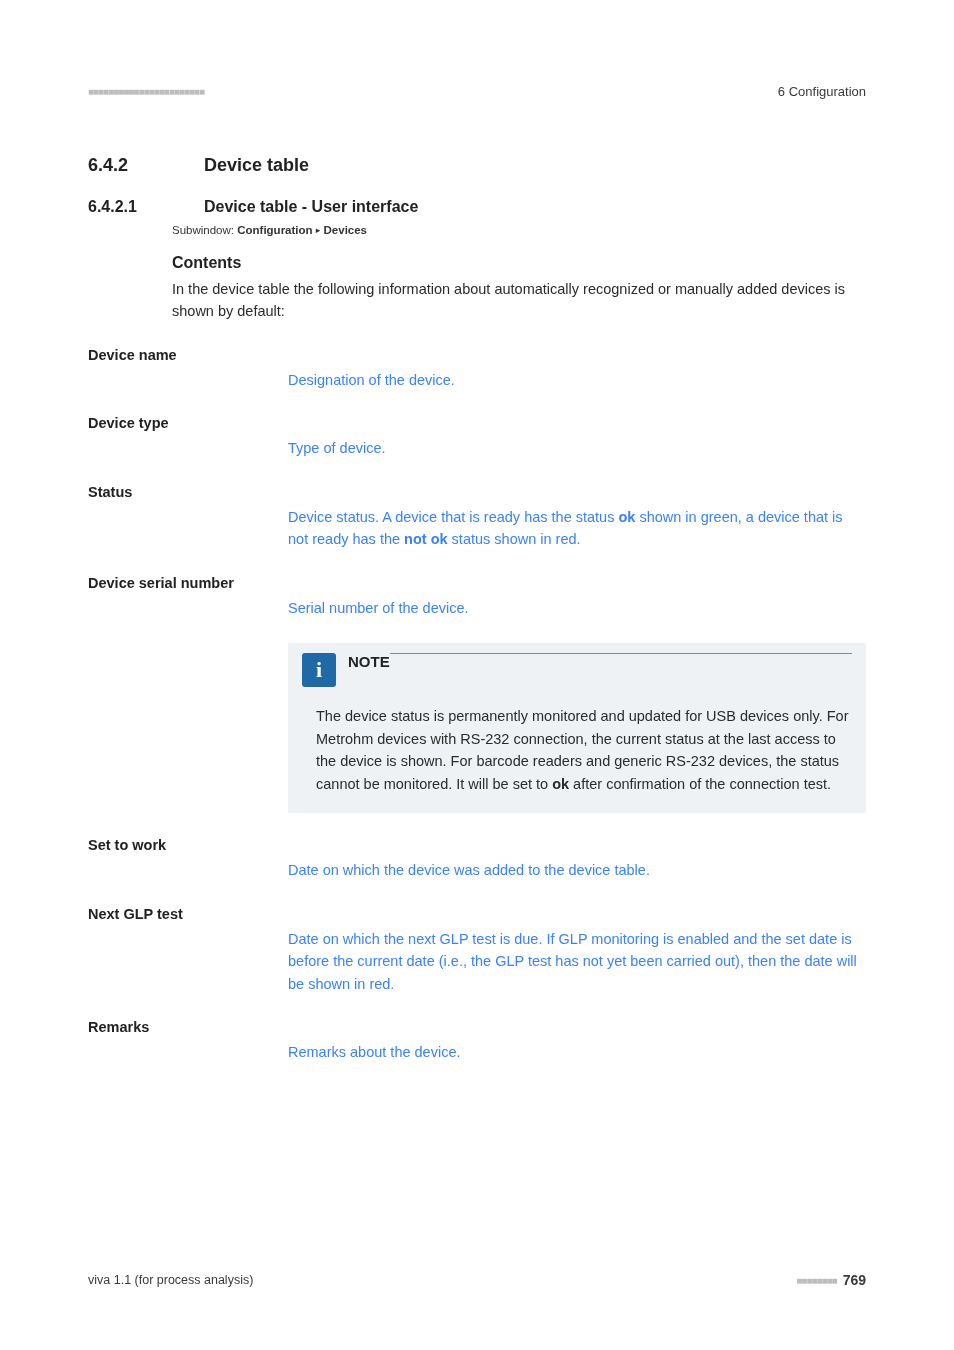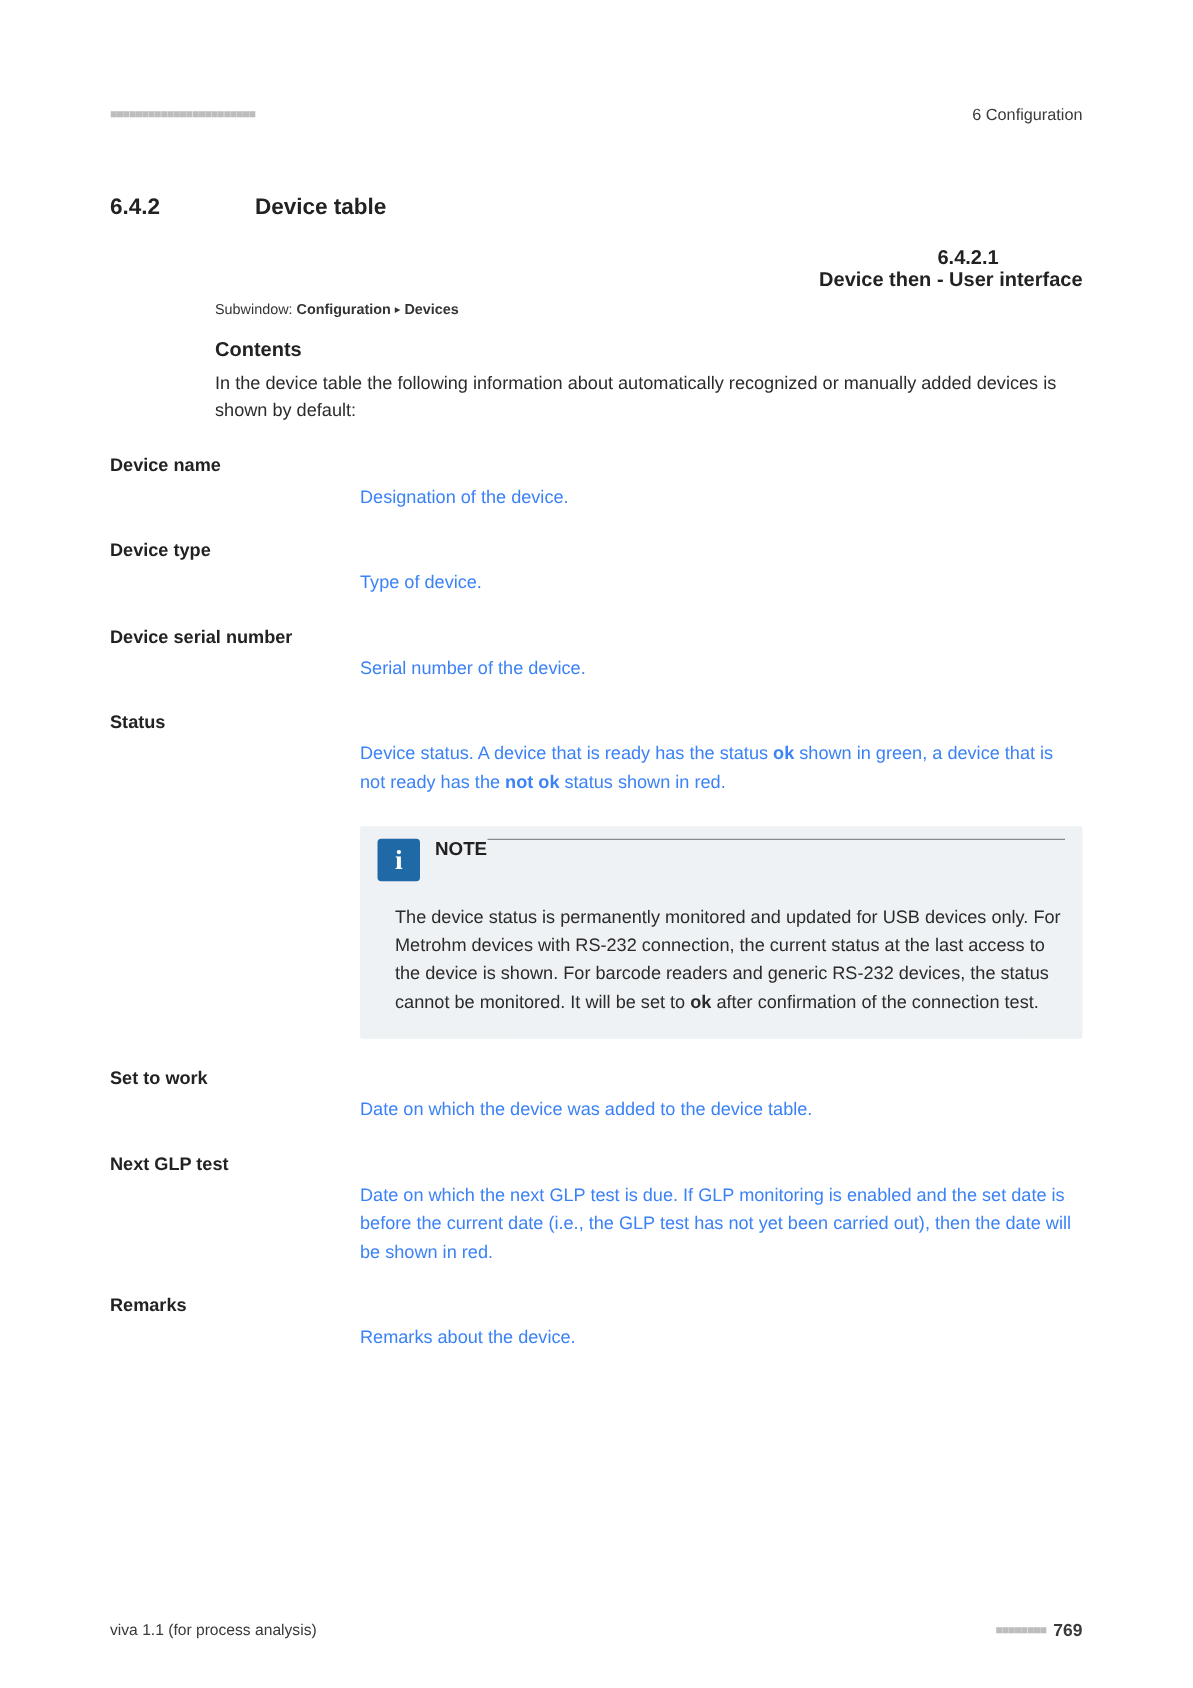--- a/index.html
+++ b/index.html
@@ -28,21 +28,21 @@
   .top-rule .spacer { flex: 1; }
   .top-rule .chapter {
     font-size: 13px;
     color: #3a3a3a;
   }
 
   .h-row { display: flex; align-items: center; }
   .h-num { font-weight: 700; font-size: 18px; width: 116px; flex-shrink: 0; }
   .h-title { font-weight: 700; font-size: 18px; }
 
-  .h2-row { margin-top: 22px; display: flex; align-items: flex-end; flex-direction: column; }
+  .h2-row { margin-top: 22px; display: flex; align-items: center; }
   .h2-num { font-weight: 700; font-size: 16px; width: 116px; flex-shrink:0; }
   .h2-title { font-weight: 700; font-size: 16px; }
 
   .body-col {
     margin-left: 84px; 
   }
   .subwindow {
     font-size: 11.5px;
     color: #333;
     margin-top: 8px;
@@ -124,21 +124,21 @@
     padding: 14px 16px 18px 28px;
     font-size: 14.5px;
     line-height: 1.55;
     color: #2b2b2b;
   }
 
   .footer {
     position: absolute;
     left: 88px;
     right: 88px;
-    bottom: 38px;
+    bottom: 62px;
     display: flex;
     align-items: center;
     font-size: 12.5px;
     color: #3a3a3a;
   }
   .footer .spacer { flex: 1; }
   .footer .dashes {
     color: #bdbdbd;
     font-size: 10px;
     letter-spacing: -1px;
@@ -157,21 +157,21 @@
     <span class="chapter">6 Configuration</span>
   </div>
 
   <div class="h-row">
     <span class="h-num">6.4.2</span>
     <span class="h-title">Device table</span>
   </div>
 
   <div class="h2-row">
     <span class="h2-num">6.4.2.1</span>
-    <span class="h2-title">Device then - User interface</span>
+    <span class="h2-title">Device table - User interface</span>
   </div>
 
   <div class="body-col">
     <div class="subwindow">
       <span class="lbl">Subwindow:</span>
       <span class="val">Configuration</span>
       <span class="triangle">▸</span>
       <span class="val">Devices</span>
     </div>
 
@@ -183,29 +183,29 @@
     <div class="field-label">Device name</div>
     <div class="field-body">Designation of the device.</div>
   </div>
 
   <div class="field-block">
     <div class="field-label">Device type</div>
     <div class="field-body">Type of device.</div>
   </div>
 
   <div class="field-block">
-    <div class="field-label">Device serial number</div>
-    <div class="field-body">Serial number of the device.</div>
-  </div>
-
-  <div class="field-block">
     <div class="field-label">Status</div>
     <div class="field-body">
       <span>Device status. A device that is ready has the status </span><b>ok</b><span> shown in green, a device that is not ready has the </span><b>not ok</b><span> status shown in red.</span>
     </div>
+  </div>
+
+  <div class="field-block">
+    <div class="field-label">Device serial number</div>
+    <div class="field-body">Serial number of the device.</div>
   </div>
 
   <div class="note-block">
     <div class="note-head">
       <div class="note-icon">i</div>
       <div class="note-title-wrap">
         <div class="note-title">NOTE</div>
         <div class="note-rule"></div>
       </div>
     </div>

